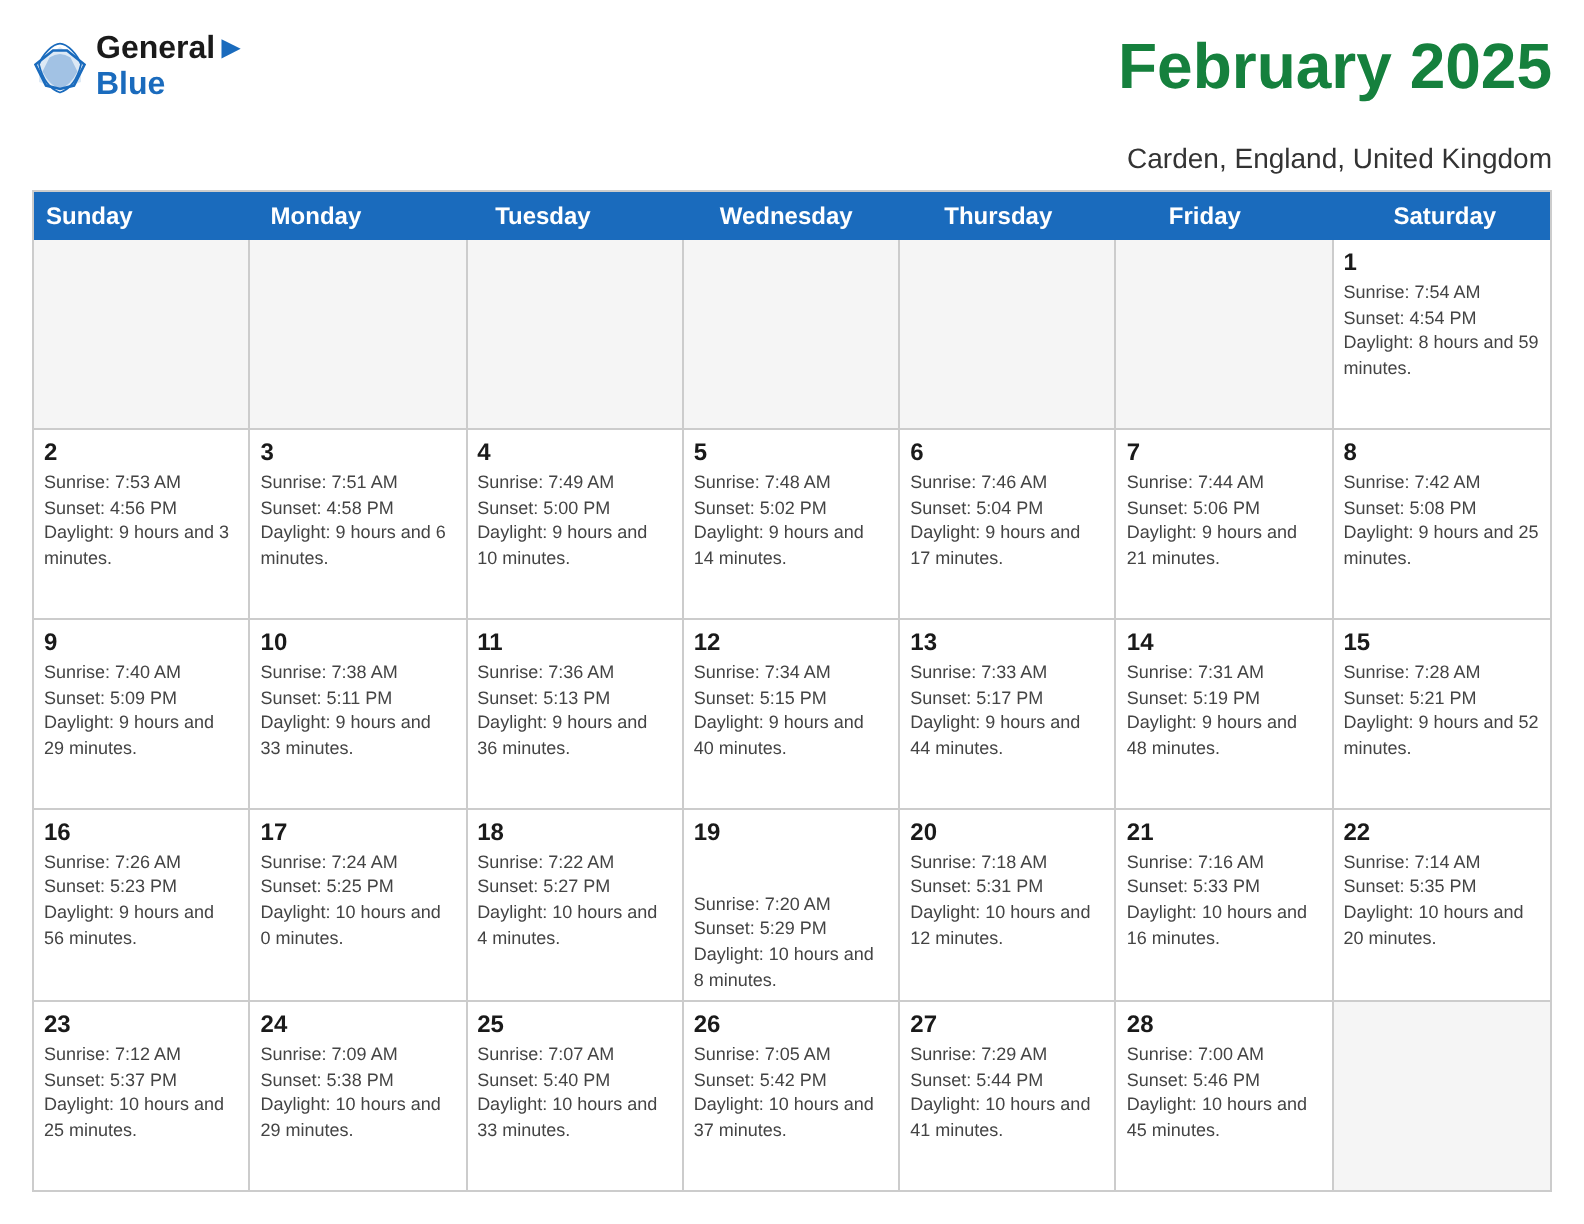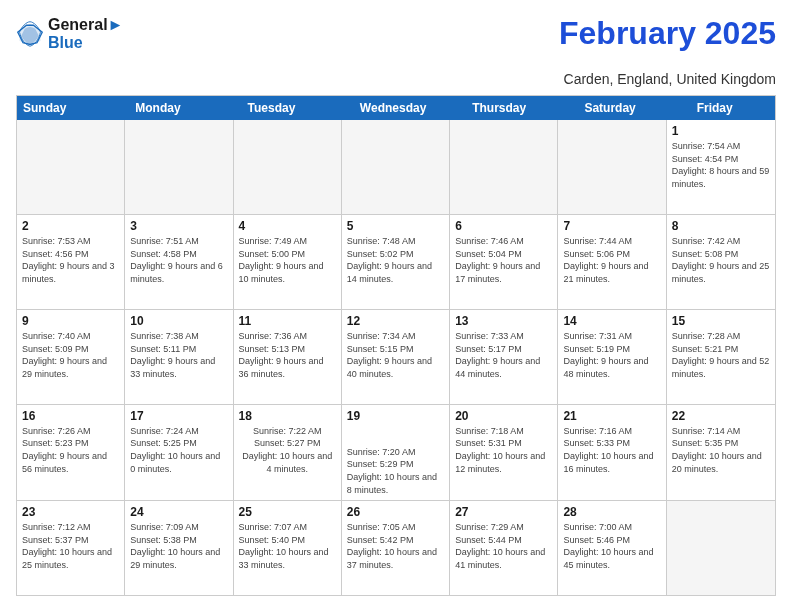--- a/index.html
+++ b/index.html
@@ -31,21 +31,21 @@
     .logo-icon {
       width: 28px;
       height: 28px;
     }
     .title-block {
       text-align: right;
     }
     .month-title {
       font-size: 32px;
       font-weight: bold;
-      color: #1d4ed8;
+      color: #15803d;
       line-height: 1.1;
     }
     .location {
       font-size: 14px;
       color: #333;
       margin-top: 20px;
     }
     .calendar {
       flex: 1;
       border: 1px solid #ccc;
@@ -130,22 +130,22 @@
     </div>
   </div>
 
   <div class="calendar">
     <div class="cal-header">
       <div class="cal-header-cell">Sunday</div>
       <div class="cal-header-cell">Monday</div>
       <div class="cal-header-cell">Tuesday</div>
       <div class="cal-header-cell">Wednesday</div>
       <div class="cal-header-cell">Thursday</div>
+      <div class="cal-header-cell">Friday</div>
       <div class="cal-header-cell">Saturday</div>
-      <div class="cal-header-cell">Friday</div>
     </div>
     <div class="cal-body" id="cal-body">
     <div class="cal-row">
           <div class="cal-cell empty"></div>
           <div class="cal-cell empty"></div>
           <div class="cal-cell empty"></div>
           <div class="cal-cell empty"></div>
           <div class="cal-cell empty"></div>
           <div class="cal-cell empty"></div>
           <div class="cal-cell">
@@ -251,21 +251,21 @@
 Daylight: 9 hours and 56 minutes.</div>
           </div>
           <div class="cal-cell">
             <div class="day-num">17</div>
             <div class="day-info" style="white-space: pre-line;">Sunrise: 7:24 AM
 Sunset: 5:25 PM
 Daylight: 10 hours and 0 minutes.</div>
           </div>
           <div class="cal-cell">
             <div class="day-num">18</div>
-            <div class="day-info" style="white-space: pre-line; text-align: center;">Sunrise: 7:22 AM
+            <div class="day-info" style="white-space: pre-line;">Sunrise: 7:22 AM
 Sunset: 5:27 PM
 Daylight: 10 hours and 4 minutes.</div>
           </div>
           <div class="cal-cell">
             <div class="day-num">19</div>
             <div class="day-info" style="white-space: pre-line; margin-top: 23px;">Sunrise: 7:20 AM
 Sunset: 5:29 PM
 Daylight: 10 hours and 8 minutes.</div>
           </div>
           <div class="cal-cell">

